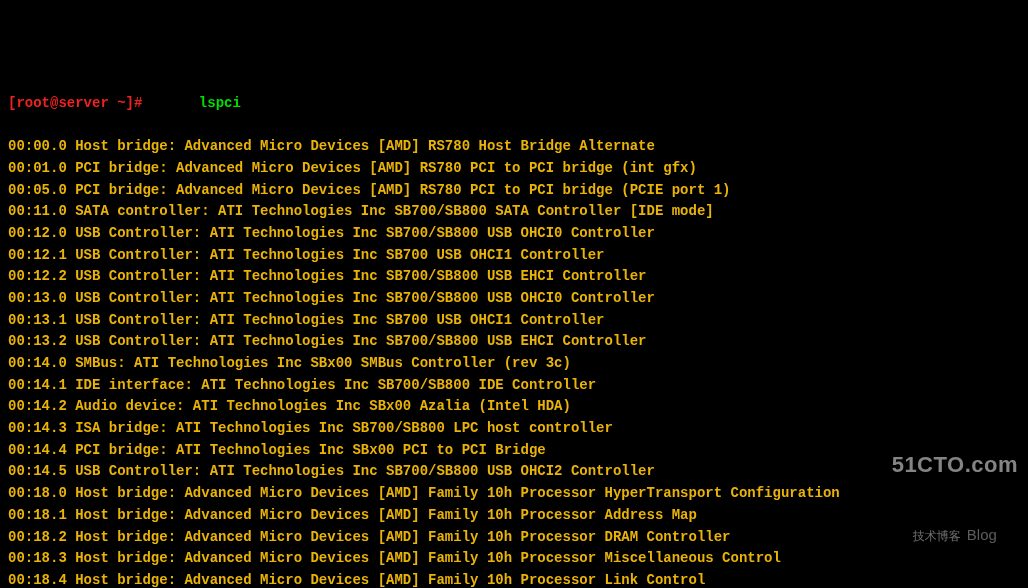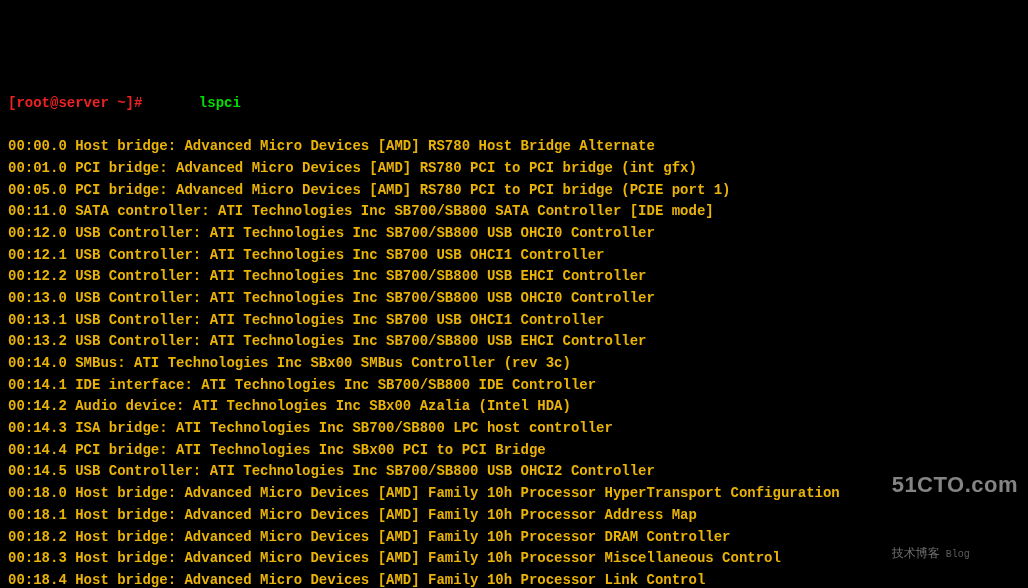--- a/index.html
+++ b/index.html
@@ -31,44 +31,43 @@
     .green {
       color: #00dd00;
       margin-left: 12px;
     }
     .output-line {
       color: #eab308;
     }
     .watermark {
       position: absolute;
       right: 10px;
-      bottom: 4px;
-      text-align: left;
+      bottom: 20px;
+      text-align: center;
       opacity: 0.6;
       font-weight: normal;
       pointer-events: none;
     }
     .watermark-main {
       color: #ddd;
       font-size: 22px;
       font-family: Arial, sans-serif;
       font-weight: bold;
       letter-spacing: 0.5px;
     }
     .watermark-sub {
       color: #bbb;
       font-size: 12px;
       font-family: Arial, sans-serif;
       margin-top: -2px;
     }
     .watermark-blog {
-      font-size: 10px;
+      font-size: 15px;
       color: #999;
       margin-left: 6px;
-      font-family: Liberation Mono, monospace;
     }
   </style>
 </head>
 <body>
 
 
 
 <div class="prompt-line"><span class="prompt-red">[root@server ~]#</span><span class="green"> </span><span class="green">lspci</span></div>
 <div id="output"><div class="output-line">00:00.0 Host bridge: Advanced Micro Devices [AMD] RS780 Host Bridge Alternate</div><div class="output-line">00:01.0 PCI bridge: Advanced Micro Devices [AMD] RS780 PCI to PCI bridge (int gfx)</div><div class="output-line">00:05.0 PCI bridge: Advanced Micro Devices [AMD] RS780 PCI to PCI bridge (PCIE port 1)</div><div class="output-line">00:11.0 SATA controller: ATI Technologies Inc SB700/SB800 SATA Controller [IDE mode]</div><div class="output-line">00:12.0 USB Controller: ATI Technologies Inc SB700/SB800 USB OHCI0 Controller</div><div class="output-line">00:12.1 USB Controller: ATI Technologies Inc SB700 USB OHCI1 Controller</div><div class="output-line">00:12.2 USB Controller: ATI Technologies Inc SB700/SB800 USB EHCI Controller</div><div class="output-line">00:13.0 USB Controller: ATI Technologies Inc SB700/SB800 USB OHCI0 Controller</div><div class="output-line">00:13.1 USB Controller: ATI Technologies Inc SB700 USB OHCI1 Controller</div><div class="output-line">00:13.2 USB Controller: ATI Technologies Inc SB700/SB800 USB EHCI Controller</div><div class="output-line">00:14.0 SMBus: ATI Technologies Inc SBx00 SMBus Controller (rev 3c)</div><div class="output-line">00:14.1 IDE interface: ATI Technologies Inc SB700/SB800 IDE Controller</div><div class="output-line">00:14.2 Audio device: ATI Technologies Inc SBx00 Azalia (Intel HDA)</div><div class="output-line">00:14.3 ISA bridge: ATI Technologies Inc SB700/SB800 LPC host controller</div><div class="output-line">00:14.4 PCI bridge: ATI Technologies Inc SBx00 PCI to PCI Bridge</div><div class="output-line">00:14.5 USB Controller: ATI Technologies Inc SB700/SB800 USB OHCI2 Controller</div><div class="output-line">00:18.0 Host bridge: Advanced Micro Devices [AMD] Family 10h Processor HyperTransport Configuration</div><div class="output-line">00:18.1 Host bridge: Advanced Micro Devices [AMD] Family 10h Processor Address Map</div><div class="output-line">00:18.2 Host bridge: Advanced Micro Devices [AMD] Family 10h Processor DRAM Controller</div><div class="output-line">00:18.3 Host bridge: Advanced Micro Devices [AMD] Family 10h Processor Miscellaneous Control</div><div class="output-line">00:18.4 Host bridge: Advanced Micro Devices [AMD] Family 10h Processor Link Control</div></div>
 

